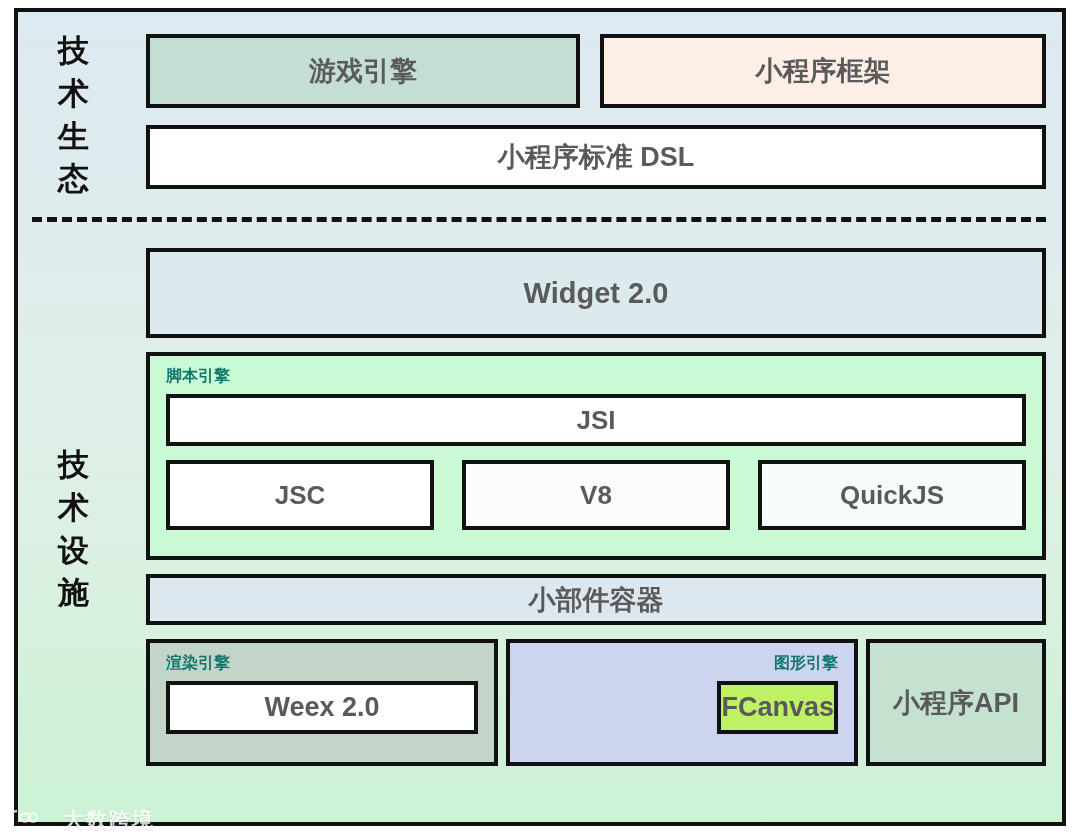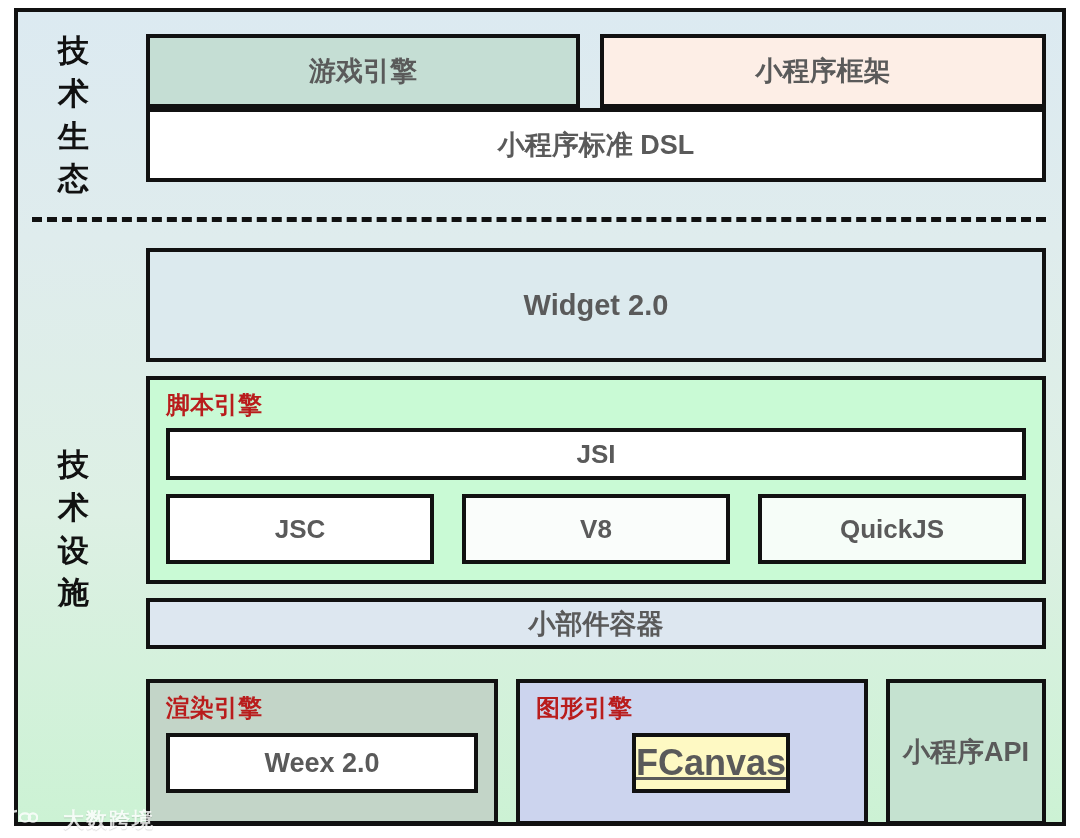--- a/index.html
+++ b/index.html
@@ -93,21 +93,22 @@
     flex: 0 0 446px;
     background: #fdeee6;
     font-size: 27px;
   }
   .box-game-engine {
     flex: 1 1 auto;
     background: #c5ded4;
     font-size: 27px;
   }
   .box-dsl {
-    height: 74px;
+    margin-top: 17px;
+    height: 64px;
     background: #ffffff;
     font-size: 27px;
   }
 
   
   .divider {
     position: absolute;
     left: -98px;
     right: 16px;
     top: 205px;
@@ -118,35 +119,35 @@
   
   .infra-zone {
     position: absolute;
     left: 16px;
     top: 236px;
     right: 16px;
     bottom: 12px;
   }
 
   .box-widget {
-    height: 114px;
+    height: 90px;
     background: #dceaee;
     font-size: 29px;
   }
 
   
   .group {
     box-sizing: border-box;
     border: 4px solid #111111;
     position: relative;
     padding: 10px 16px 14px 16px;
   }
   .group-title {
-    color: #b91c1c;
-    font-size: 24px;
+    color: #0f766e;
+    font-size: 16px;
     font-weight: 700;
     line-height: 1.25;
     text-align: left;
     margin-bottom: 8px;
   }
 
   .group-script {
     margin-top: 14px;
     background: #c9fad5;
     height: 208px;
@@ -169,55 +170,55 @@
   .box-widget-container {
     margin-top: 14px;
     height: 51px;
     background: #dde7f0;
     font-size: 27px;
   }
 
   
   .bottom-row {
     display: flex;
-    gap: 18px;
-    margin-top: 30px;
-    height: 146px;
+    gap: 8px;
+    margin-top: 14px;
+    height: 127px;
   }
   .group-render {
     flex: 0 0 352px;
     background: #c3d5c8;
     display: flex;
     flex-direction: column;
   }
   .group-graphics {
     flex: 0 0 352px;
     background: #ccd4ee;
     display: flex;
-    flex-direction: row;
+    flex-direction: column;
+    align-items: flex-end;
   }
   .box-miniapp-api {
     flex: 1 1 auto;
     background: #c5e2d0;
     font-size: 27px;
   }
   .box-weex {
     height: 60px;
     background: #ffffff;
     font-size: 27px;
     margin-top: auto;
     margin-bottom: 14px;
   }
   .box-fcanvas {
     height: 60px;
-    background: #fef9c3;
-    font-size: 36px;
+    background: #bef264;
+    font-size: 27px;
     margin-top: auto;
     margin-bottom: 14px;
-    text-decoration: underline;
   }
 
   
   .watermark {
     position: absolute;
     left: 4px;
     bottom: 4px;
     display: flex;
     align-items: center;
     gap: 25px;

